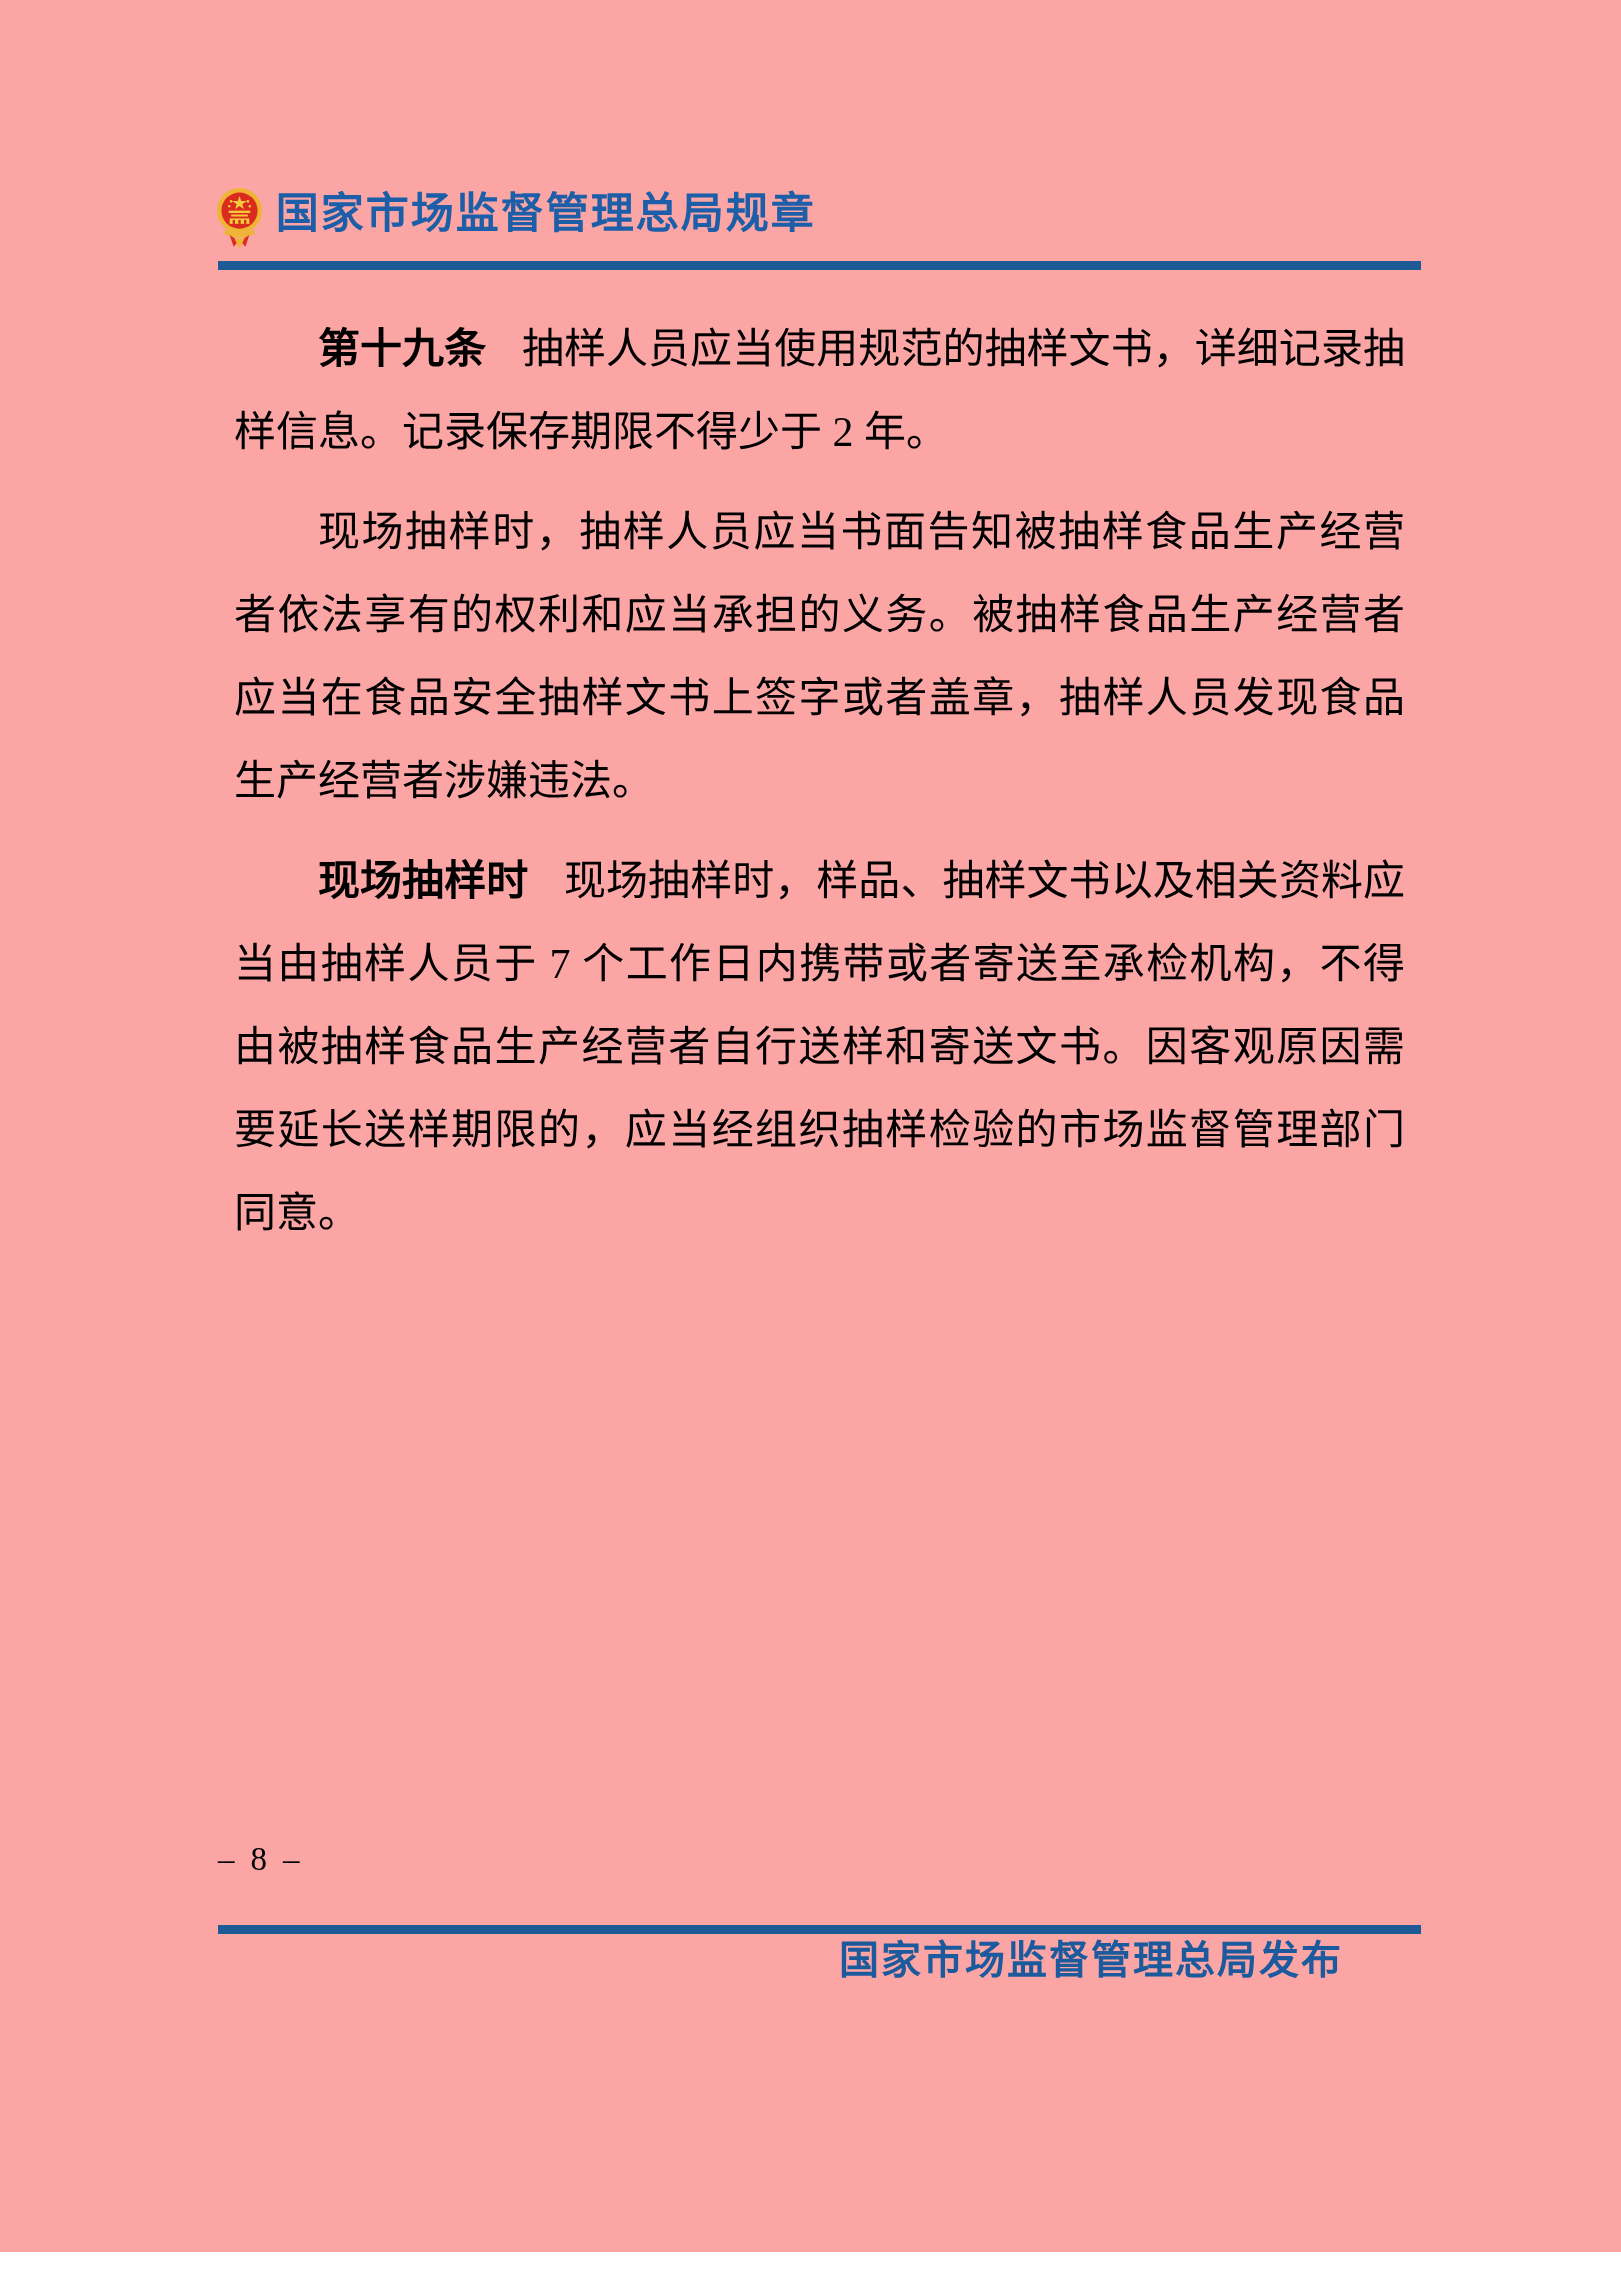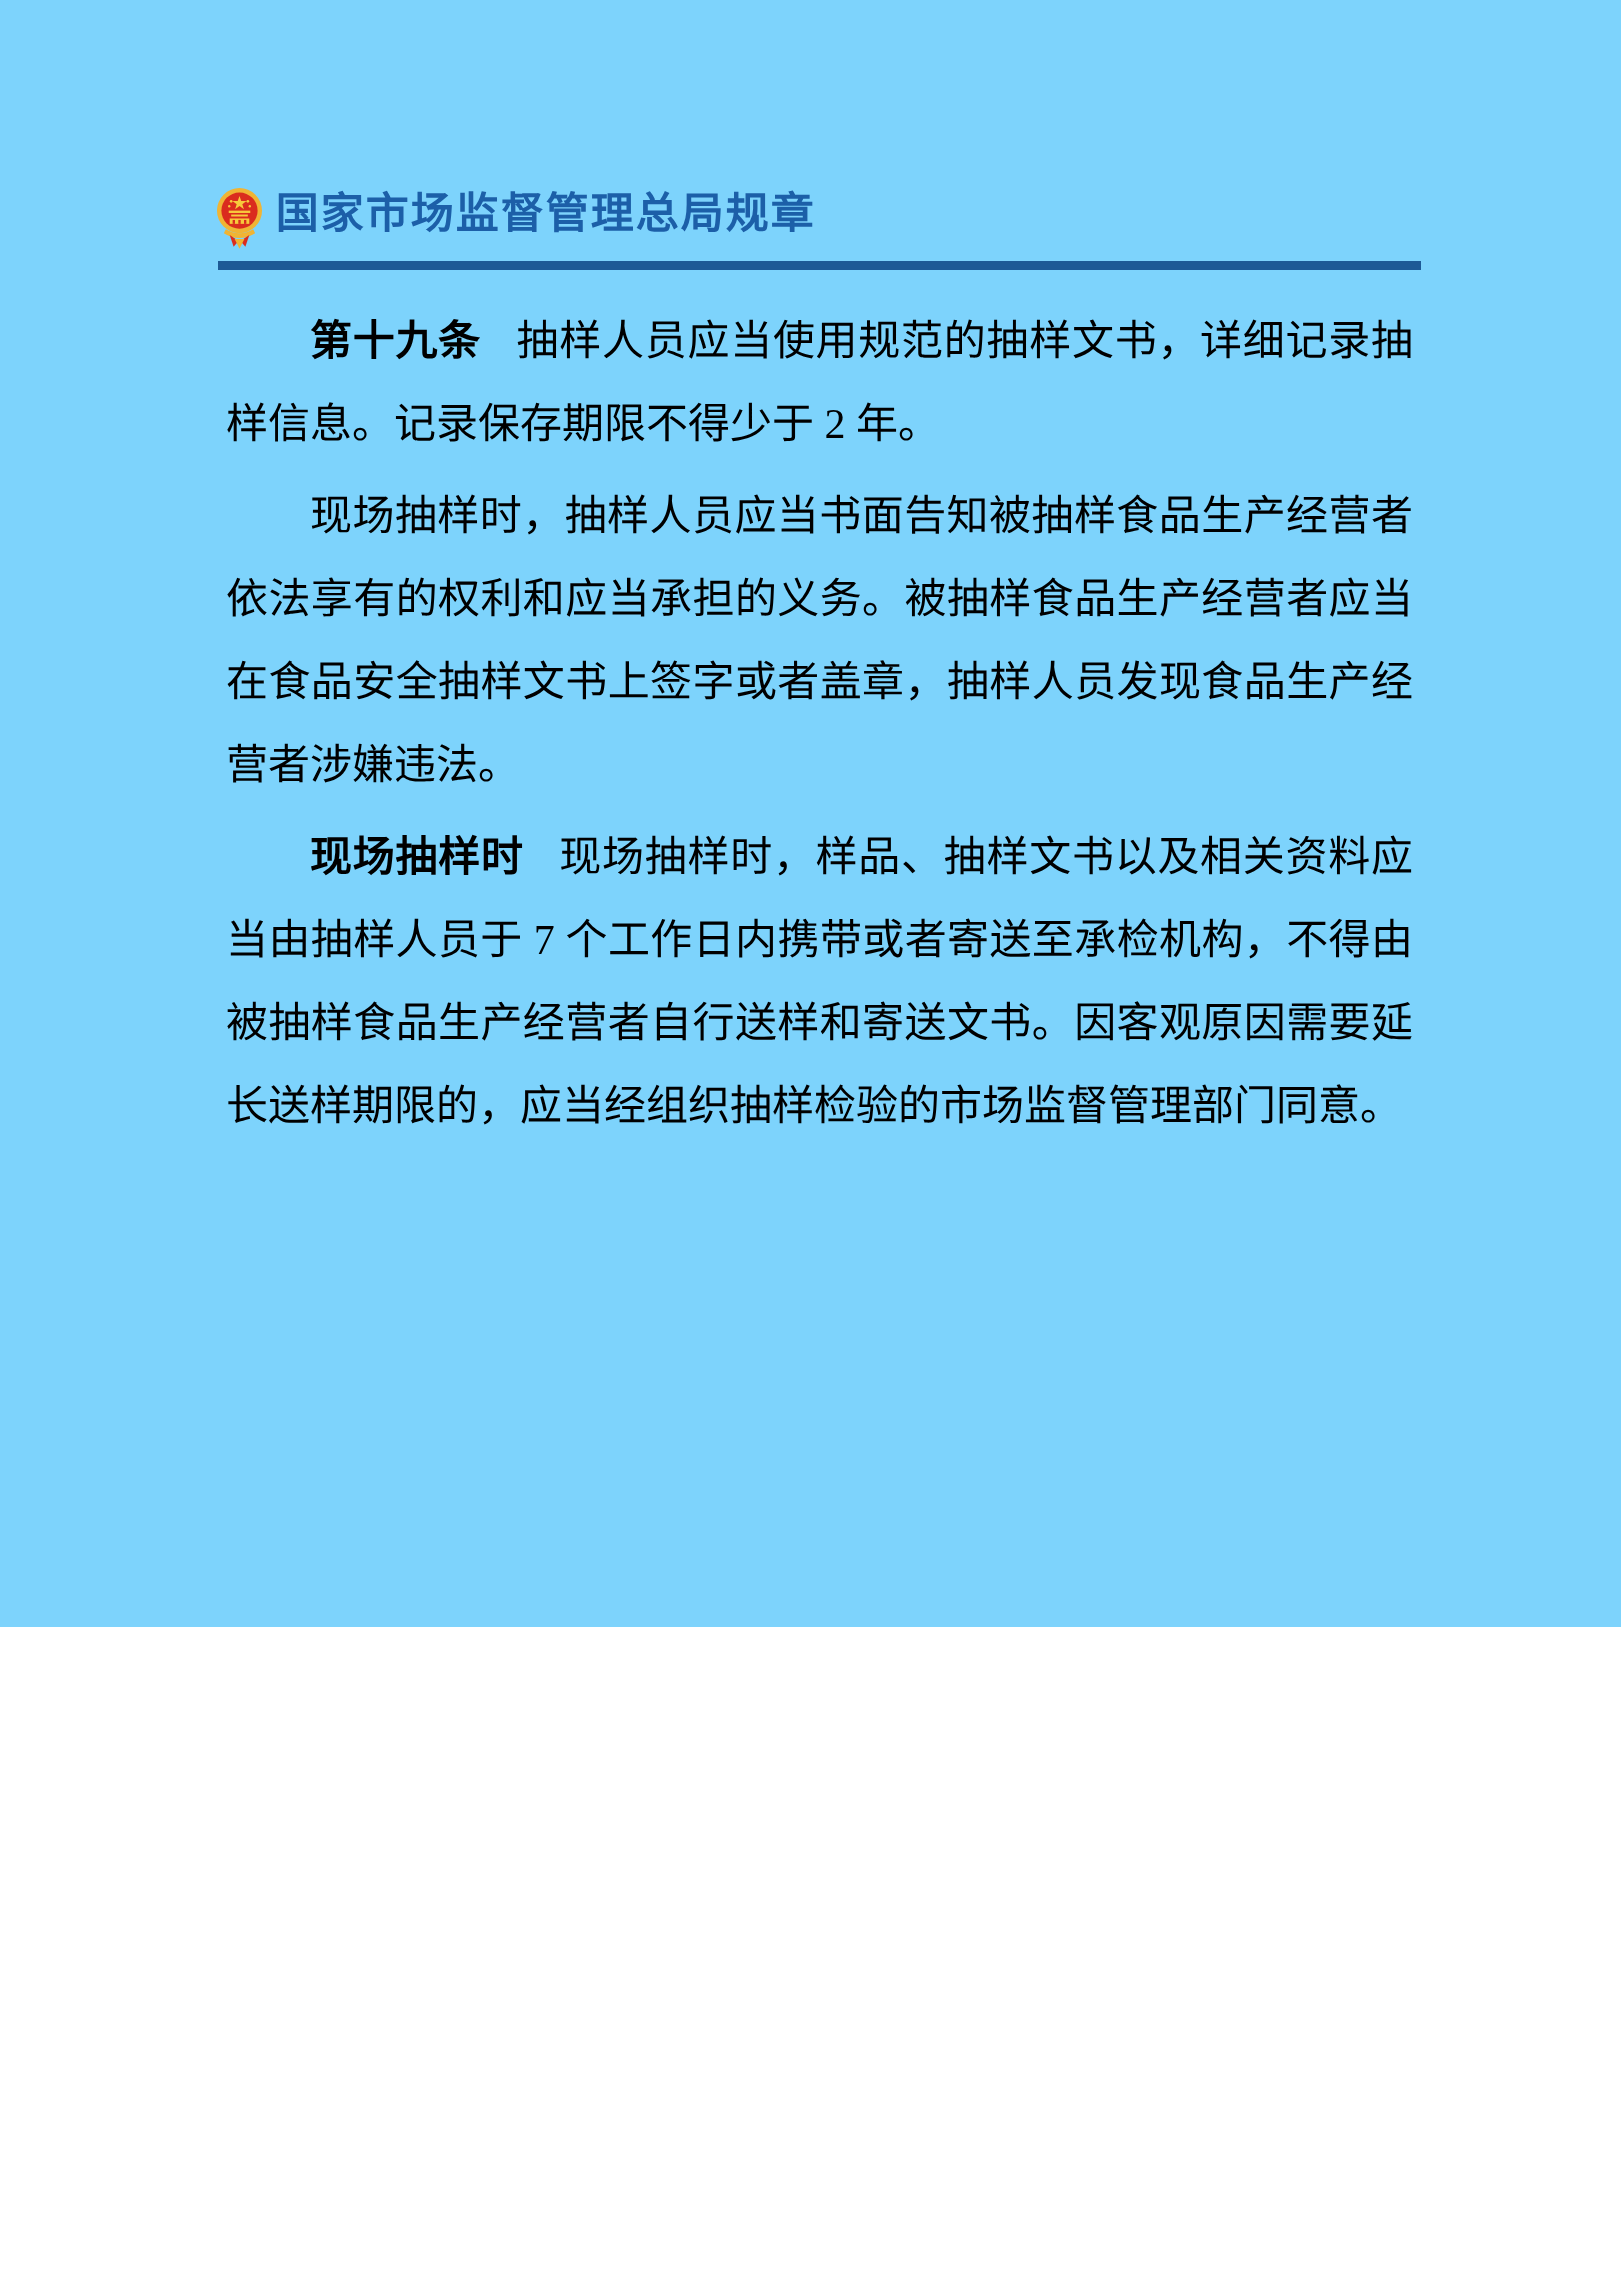--- a/index.html
+++ b/index.html
@@ -1,21 +1,21 @@
 <!DOCTYPE html>
 <html lang="zh-CN"><head>
 <meta charset="utf-8">
 <style>
   * { margin: 0; padding: 0; box-sizing: border-box; }
   html, body { background: #ffffff; }
   .page {
     position: relative;
     width: 1621px;
-    height: 1627px;
-    background: #7dd3fc;
+    height: 2252px;
+    background: #fca5a5;
     overflow: hidden;
     font-family: "Liberation Serif", serif;
   }
   
   .header-row {
     position: absolute;
     left: 216px;
     top: 184px;
     width: 1203px;
     display: flex;
@@ -52,21 +52,21 @@
     top: 291px;
     width: 1203px;
     font-size: 42px;
     line-height: 83px;
     color: #000000;
     text-align: justify;
     text-justify: inter-ideograph;
   }
   .body-text p {
     text-indent: 2em;
-    margin: 8px;
+    margin: 16px;
   }
   .art-label {
     font-family: "Liberation Sans", sans-serif;
     font-weight: bold;
     margin-right: 0.85em;
   }
   .art-label:empty { margin-right: 0; }
   
   .page-number {
     position: absolute;

